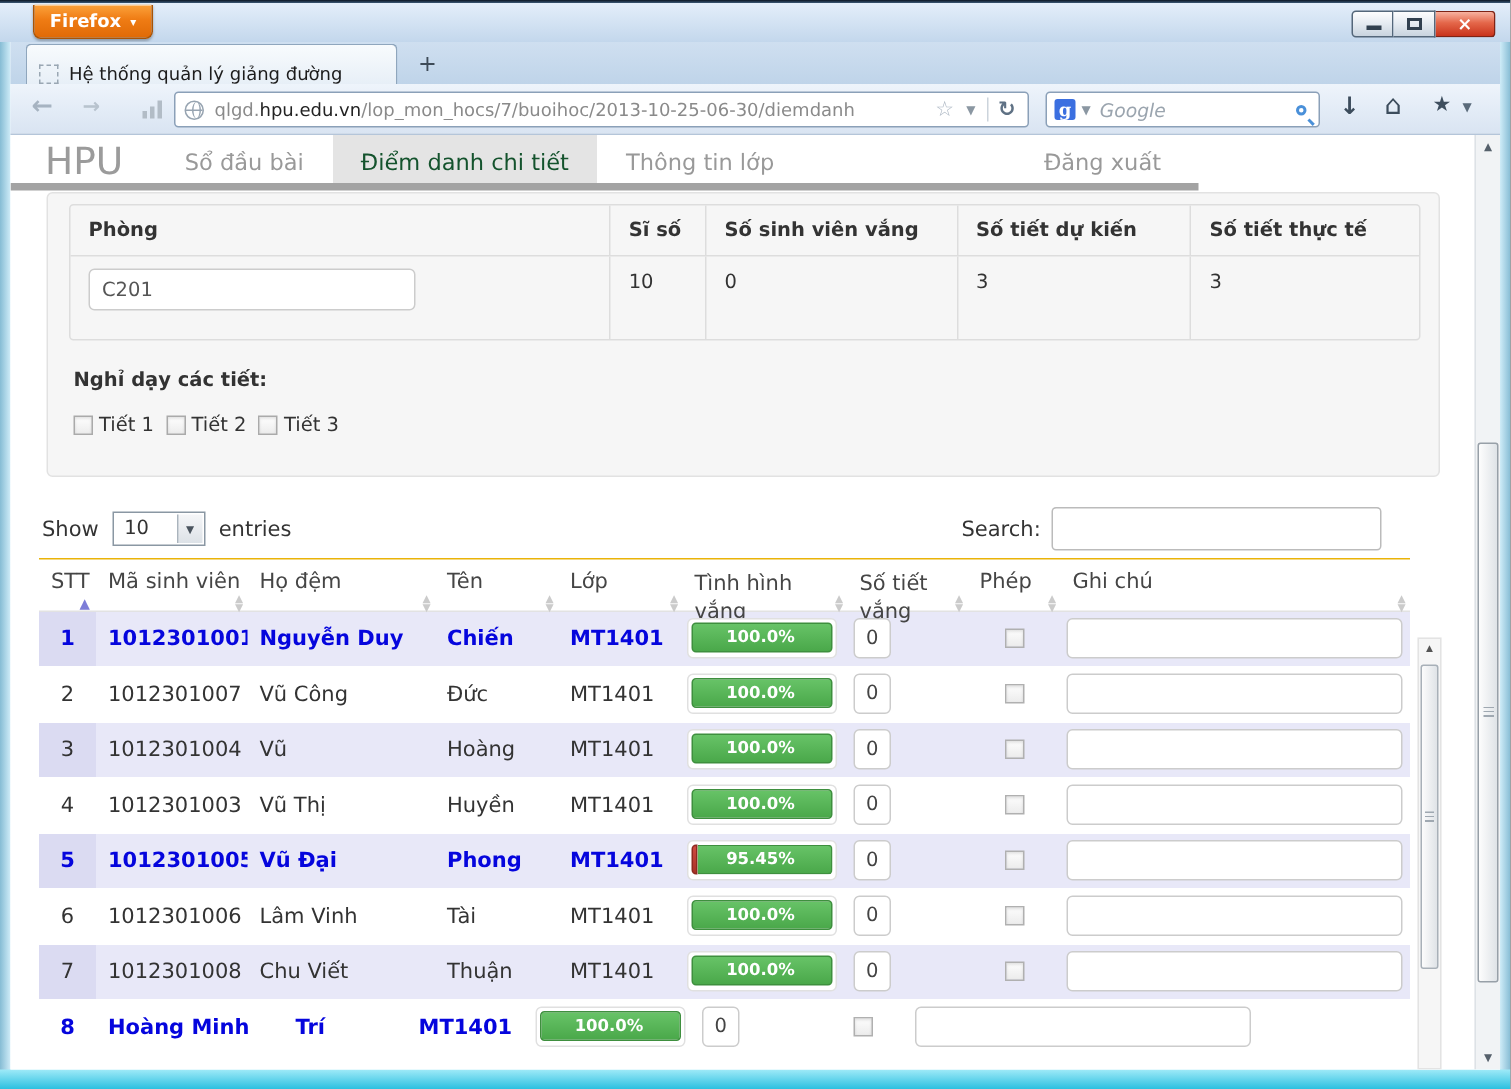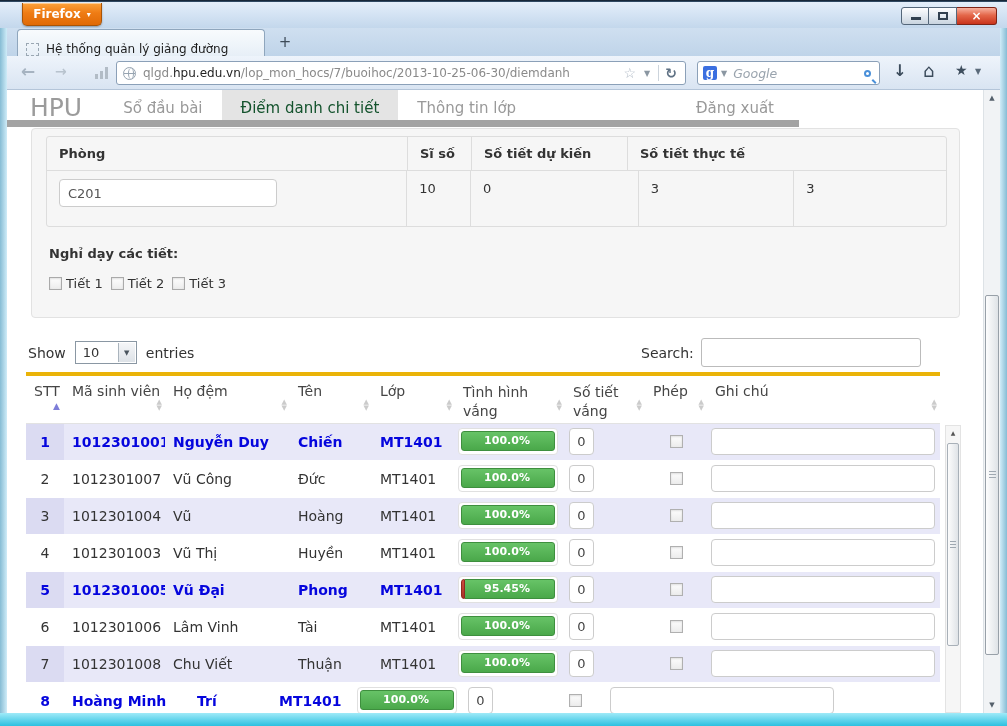--- a/index.html
+++ b/index.html
@@ -80,21 +80,21 @@
   
   .vscroll{position:absolute;right:0;top:0;width:17px;height:623px;background:#f1f3f5;border-left:1px solid #dde2e6;}
   .vbtn{position:absolute;left:0;width:16px;height:16px;text-align:center;font-size:7px;color:#55606b;line-height:16px;}
   .vbtn.up{top:0;}.vbtn.down{bottom:0;}
   .vthumb{position:absolute;left:1px;top:205px;width:14px;height:360px;border:1px solid #98a0a8;border-radius:2px;
     background:linear-gradient(to right,#fdfdfd,#dfe3e7);}
   .vgrip{position:absolute;left:3px;top:50%;margin-top:-4px;width:7px;height:8px;
     background:repeating-linear-gradient(#9fa8b1 0 1px,transparent 1px 3px);}
 
   
-  .sitenav{position:absolute;left:0;top:0;width:792px;height:37px;border-bottom:7px solid #a3a3a3;display:flex;align-items:stretch;}
+  .sitenav{position:absolute;left:0;top:0;width:792px;height:37px;border-bottom:5px solid #a3a3a3;display:flex;align-items:stretch;}
   .brand{font-size:25px;color:#9b9b9b;line-height:36px;padding:0 22px 0 23px;}
   .nav-item{font-size:15px;color:#999;line-height:36px;padding:0 19px;white-space:nowrap;}
   .nav-item.active{background:#e4e4e4;color:#14532d;}
   .nav-spacer{flex:1;}
   .logout{font-size:15px;color:#999;line-height:36px;padding-right:25px;}
 
   
   .panel{position:absolute;left:24px;top:38px;width:929px;height:190px;background:#f6f6f6;
     border:1px solid #e2e2e2;border-radius:4px;}
   .itable{position:absolute;left:14px;top:7px;width:901px;border:1px solid #ddd;border-radius:3px;}
@@ -118,21 +118,21 @@
   .selbox{width:62px;height:23px;border:1px solid #8a97a3;background:#fff;position:relative;
     font-size:13px;color:#333;line-height:21px;padding-left:7px;margin:0 9px;}
   .selbtn{position:absolute;right:1px;top:1px;bottom:1px;width:17px;border-left:1px solid #aab4bd;
     background:linear-gradient(#f5f6f8,#dde2e7);text-align:center;font-size:7px;color:#4a545e;line-height:20px;}
   .ctrl-right{position:absolute;left:634px;top:248px;display:flex;align-items:center;font-size:14px;color:#333;}
   .search-input{width:220px;height:29px;border:1px solid #bbb;border-radius:3px;margin-left:7px;padding:0 8px;
     font-size:13px;font-family:inherit;color:#333;}
 
   
   .dtable{position:absolute;left:19px;top:282px;width:914px;}
-  .dthead{display:flex;height:52px;border-top:4px solid #eab308;border-bottom:1px solid #e2e2e2;}
+  .dthead{display:flex;height:36px;border-top:1px solid #eab308;border-bottom:1px solid #e2e2e2;}
   .th{position:relative;padding:7px 14px 0 8px;font-size:14px;color:#454545;white-space:nowrap;}
   .th.wrap{white-space:normal;line-height:19px;}
   .sort{position:absolute;right:3px;top:23px;font-size:7px;line-height:6px;color:#cbcbcb;text-align:center;white-space:pre;}
   .sort.both::before{content:"▲\A▼";}
   .sort.asc{color:var(--sort-active,#7d7dd8);font-size:9px;line-height:9px;top:26px;}
   .sort.asc::before{content:"▲";}
   .th.c0 .sort{right:4px;}
   .cw0{width:38px;flex:0 0 38px;}
   .cw1{width:101px;flex:0 0 101px;}
   .cw2{width:125px;flex:0 0 125px;}
@@ -242,20 +242,21 @@
       <span class="nav-item">Thông tin lớp</span>
       <span class="nav-spacer"></span>
       <span class="logout">Đăng xuất</span>
     </div>
 
     <div class="panel">
       <div class="itable">
         <div class="irow">
           <div class="ic h w0">Phòng</div>
           <div class="ic h w1">Sĩ số</div>
+          <div class="ic h w2">Số sinh viên vắng</div>
           <div class="ic h w3">Số tiết dự kiến</div>
           <div class="ic h w4">Số tiết thực tế</div>
         </div>
         <div class="irow vals">
           <div class="ic w0"><input class="room-input" value="C201" style=""></div>
           <div class="ic w1">10</div>
           <div class="ic w2">0</div>
           <div class="ic w3">3</div>
           <div class="ic w4">3</div>
         </div>

